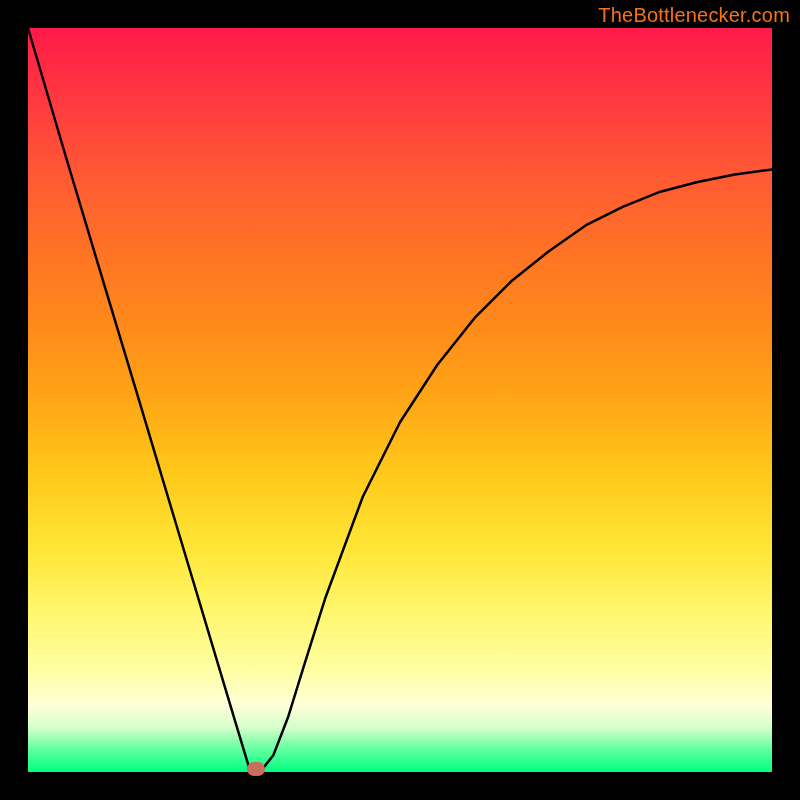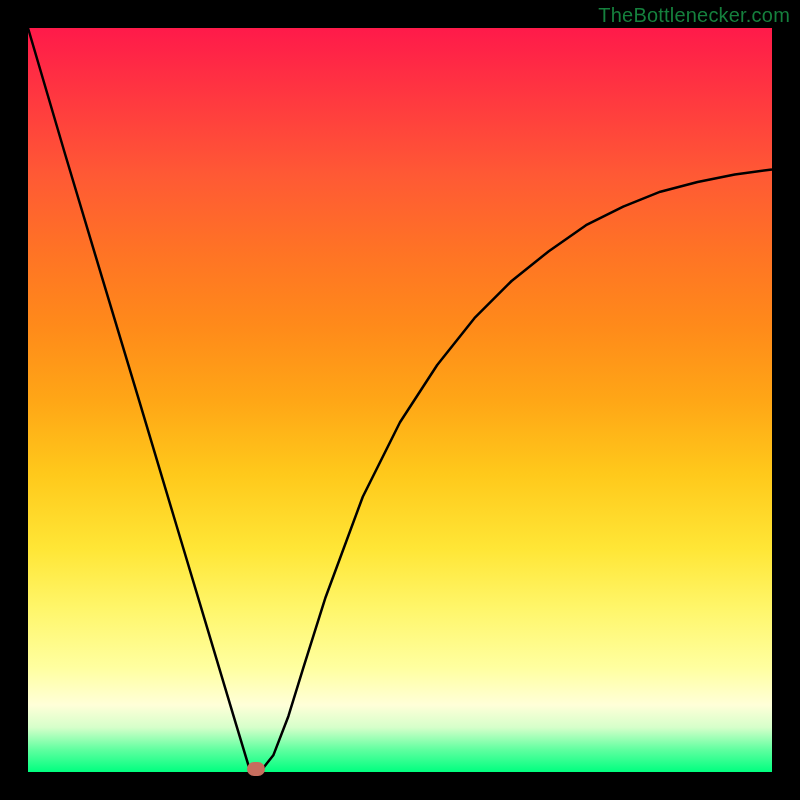--- a/index.html
+++ b/index.html
@@ -57,21 +57,21 @@
     height: 14px;
     border-radius: 7px;
     background: #c76e5e;
   }
   .watermark {
     position: absolute;
     top: 4px;
     right: 10px;
     font-family: Arial, Helvetica, sans-serif;
     font-size: 20px;
-    color: #15803d;
+    color: #f97316;
     letter-spacing: 0.2px;
   }
 </style>
 </head>
 <body>
 
 <div class="frame">
 
   <div class="plot-area"></div>
 

